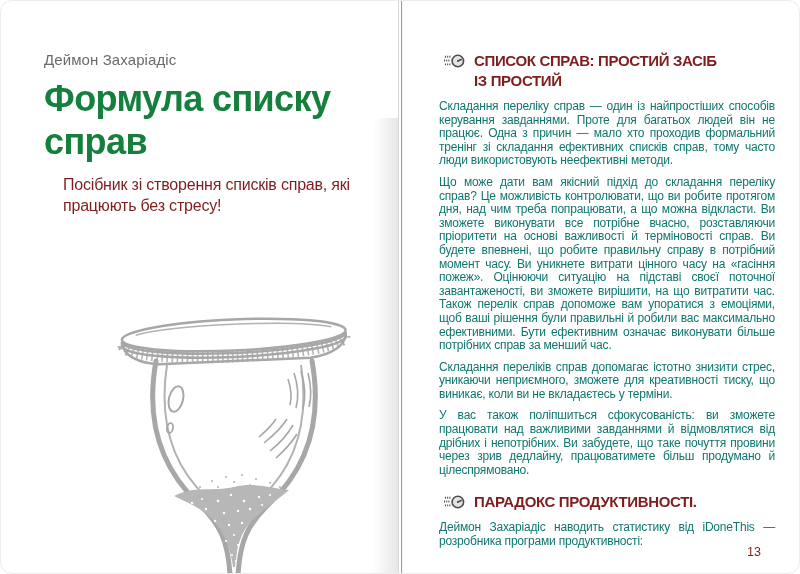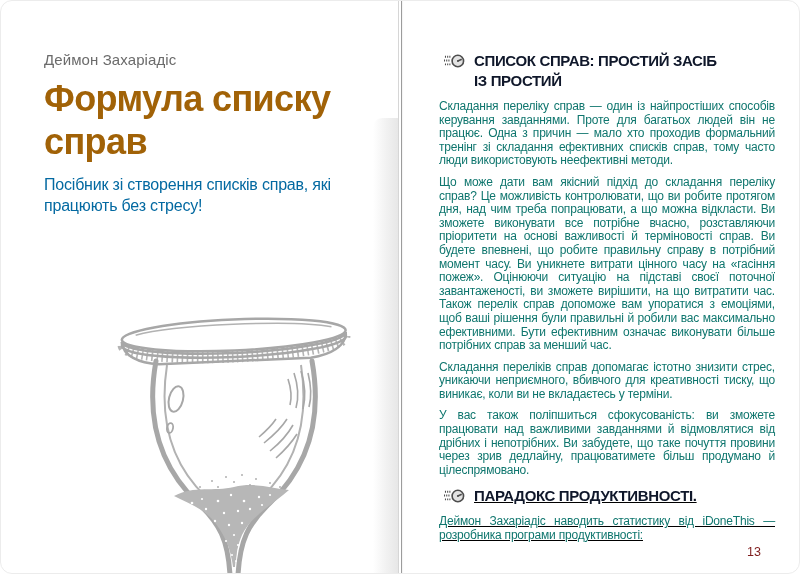--- a/index.html
+++ b/index.html
@@ -16,26 +16,26 @@
   
   .page-left {
     position:absolute; left:0; top:0; width:397px; height:574px;
     padding:50px 40px 0 43px; overflow:hidden;
   }
   .author {
     font-size:15px; line-height:18px; color:#6b6b6b; letter-spacing:0.1px;
   }
   .book-title {
     margin-top:8px; max-width:305px;
-    font-size:36px; line-height:43px; font-weight:bold; color:#a16207;
+    font-size:36px; line-height:43px; font-weight:bold; color:#15803d;
     letter-spacing:-0.6px;
   }
   .book-subtitle {
     margin-top:11px; max-width:316px;
-    font-size:16px; line-height:21px; color:#0369a1; letter-spacing:-0.2px;
+    font-size:16px; line-height:21px; color:#7f1d1d; letter-spacing:-0.2px;margin-left:19px;
   }
   .hourglass-wrap {
     position:absolute; left:113px; top:310px; width:240px; height:264px;
   }
   
   .gutter-shadow {
     position:absolute; left:372px; top:117px; width:25px; height:457px;
     background:linear-gradient(to right,#ffffff 0%,#f1f1f1 55%,#e7e7e7 100%);
     border-top-left-radius:9px;
   }
@@ -45,28 +45,28 @@
   
   .page-right {
     position:absolute; left:401px; top:0; width:399px; height:574px;
     padding:50px 28px 0 37px; overflow:hidden;
   }
   .heading-row { display:flex; align-items:flex-start; margin-bottom:9px; }
   .clock-icon { flex:0 0 auto; width:21px; height:16px; margin:2px 0 0 5px; }
   .heading-text { margin-left:9px; }
   .heading-line {
     display:block; white-space:nowrap;
-    font-size:15px; line-height:20px; font-weight:bold; color:#0f172a;
+    font-size:15px; line-height:20px; font-weight:bold; color:#7f1d1d;
     letter-spacing:-0.35px;
   }
   .body-copy p {
     font-size:12px; line-height:13.6px; color:#0f766e; letter-spacing:-0.2px;
     text-align:justify; margin-bottom:8px; width:336px;
   }
-  .section-2 { margin-top:9px;text-decoration:underline; }
+  .section-2 { margin-top:15px; }
   .page-number {
     position:absolute; right:40px; bottom:16px;
     font-size:12.5px; color:#7f1d1d;
   }
   svg .ink  { stroke:#a7a7a7; fill:none; }
   svg .ink2 { stroke:#b2b2b2; fill:none; }
 </style>
 </head>
 <body>
 
@@ -172,21 +172,21 @@
           <circle cx="14.5" cy="8" r="1" fill="#4d4d4d"></circle>
         </svg>
         <h2 class="heading-text">
           <span class="heading-line">СПИСОК СПРАВ: ПРОСТИЙ ЗАСІБ</span>
           <span class="heading-line">ІЗ ПРОСТИЙ</span>
         </h2>
       </div>
       <div class="body-copy">
         <p>Складання переліку справ — один із найпростіших способів керування завданнями. Проте для багатьох людей він не працює. Одна з причин — мало хто проходив формальний тренінг зі складання ефективних списків справ, тому часто люди використовують неефективні методи.</p>
         <p>Що може дати вам якісний підхід до складання переліку справ? Це можливість контролювати, що ви робите протягом дня, над чим треба попрацювати, а що можна відкласти. Ви зможете виконувати все потрібне вчасно, розставляючи пріоритети на основі важливості й терміновості справ. Ви будете впевнені, що робите правильну справу в потрібний момент часу. Ви уникнете витрати цінного часу на «гасіння пожеж». Оцінюючи ситуацію на підставі своєї поточної завантаженості, ви зможете вирішити, на що витратити час. Також перелік справ допоможе вам упоратися з емоціями, щоб ваші рішення були правильні й робили вас максимально ефективними. Бути ефективним означає виконувати більше потрібних справ за менший час.</p>
-        <p>Складання переліків справ допомагає істотно знизити стрес, уникаючи неприємного, вбивчого для креативності тиску, що виникає, коли ви не вкладаєтесь у терміни.</p>
+        <p>Складання переліків справ допомагає істотно знизити стрес, уникаючи неприємного, зможете для креативності тиску, що виникає, коли ви не вкладаєтесь у терміни.</p>
         <p>У вас також поліпшиться сфокусованість: ви зможете працювати над важливими завданнями й відмовлятися від дрібних і непотрібних. Ви забудете, що таке почуття провини через зрив дедлайну, працюватимете більш продумано й цілеспрямовано.</p>
       </div>
     </div>
 
     <div class="section-2">
       <div class="heading-row">
         <svg class="clock-icon" viewBox="0 0 22 16" aria-hidden="true">
           <g stroke="#4d4d4d" stroke-width="2" stroke-dasharray="1.1 1.2">
             <line x1="1" y1="3.5" x2="7" y2="3.5"></line>
             <line x1="0" y1="7.5" x2="6" y2="7.5"></line>

